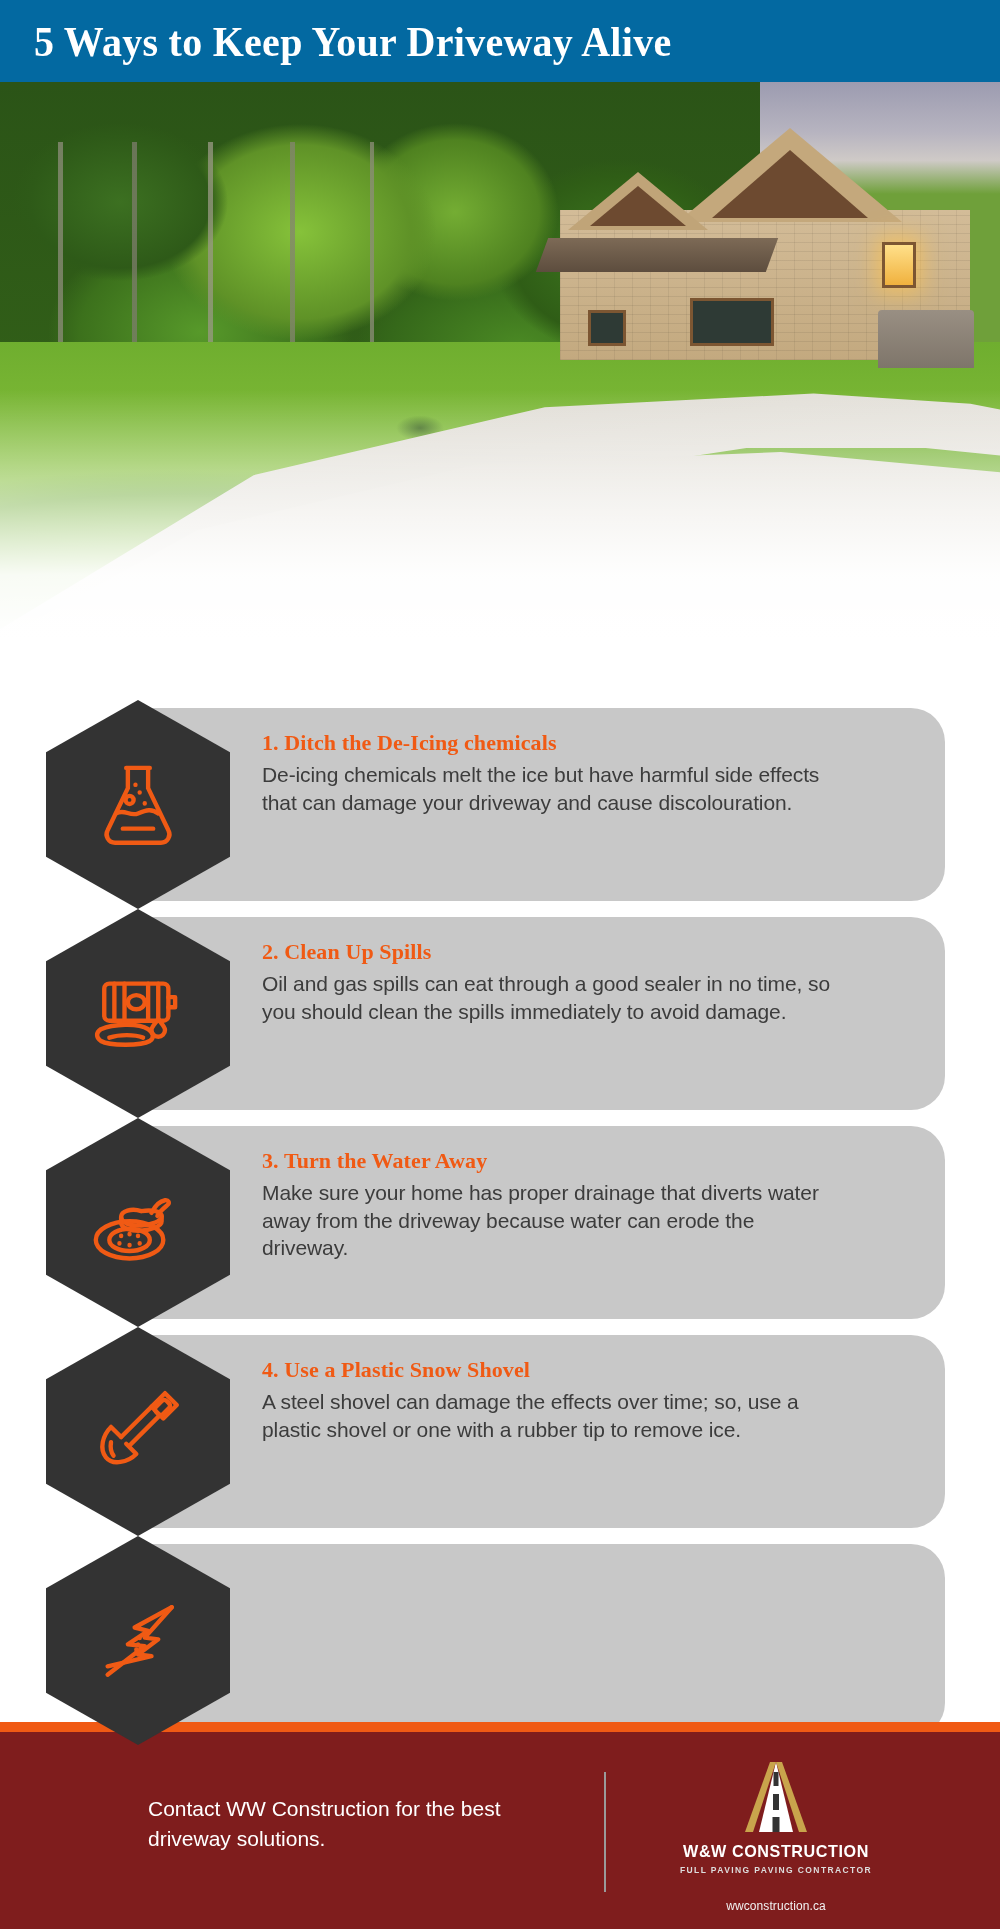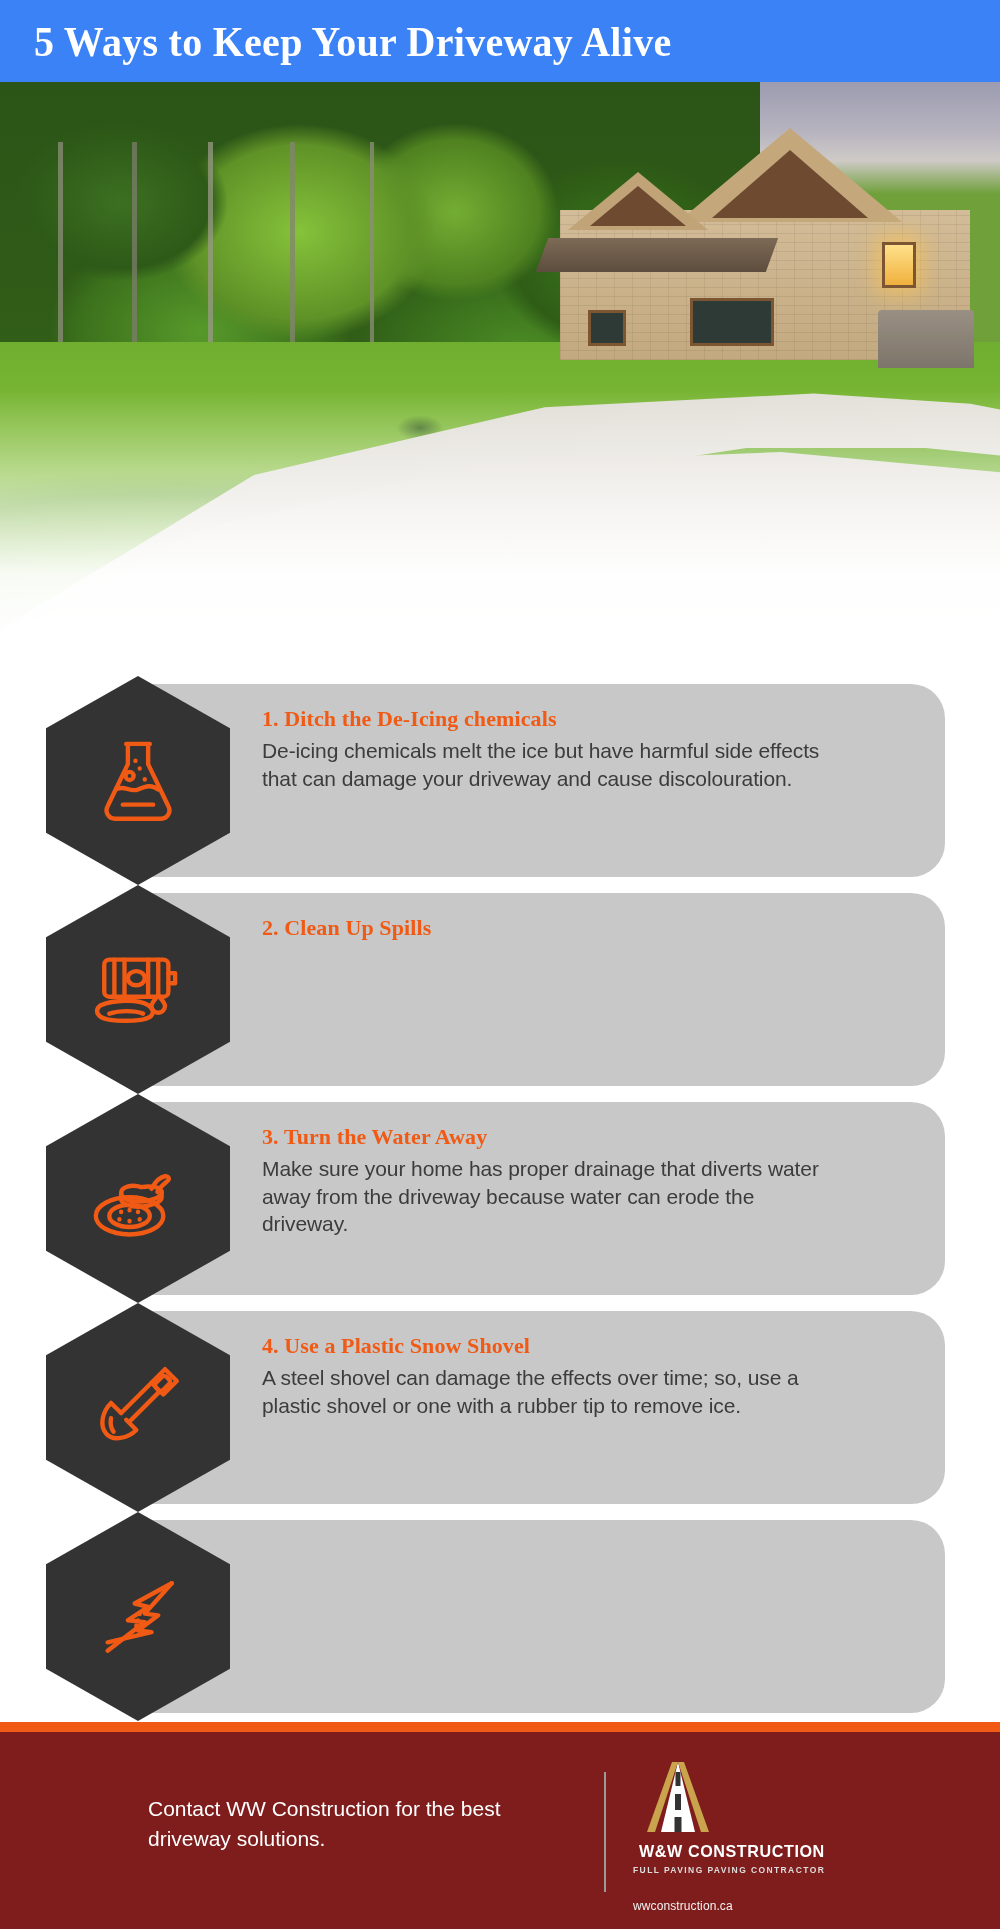--- a/index.html
+++ b/index.html
@@ -18,21 +18,21 @@
     overflow:hidden;
     margin:0 auto;
   }
 
   
   .header-bar {
     position:absolute;
     top:0; left:0;
     width:1000px;
     height:82px;
-    background:#3b82f6;
+    background:#0369a1;
     display:flex;
     align-items:center;
     padding-left:34px;
   }
   .header-title {
     color:#ffffff;
     font-family:"Liberation Serif", serif;
     font-size:43px;
     font-weight:700;
     letter-spacing:0.3px;
@@ -200,21 +200,21 @@
   }
   .hero-fade {
     position:absolute;
     inset:0;
     background:linear-gradient(180deg,rgba(255,255,255,0) 55%,rgba(255,255,255,.55) 74%,rgba(255,255,255,.95) 88%,#ffffff 100%);
   }
 
   
   .steps {
     position:absolute;
-    top:676px; left:0;
+    top:700px; left:0;
     width:1000px;
   }
   .step {
     position:relative;
     height:209px;
   }
   .step-card {
     position:absolute;
     left:140px; top:8px;
     width:805px; height:193px;
@@ -276,23 +276,23 @@
     line-height:1.42;
   }
   .footer-divider {
     position:absolute;
     left:604px; top:40px;
     width:2px; height:120px;
     background:#9a9a9a;
   }
   .brand {
     position:absolute;
-    left:633px; top:28px;
+    left:656px; top:28px;
     width:240px;
-    text-align:left;
+    text-align:center;
   }
   .brand-mark { height:74px; margin-bottom:4px; }
   .brand-name {
     color:#ffffff;
     font-size:17px;
     font-weight:700;
     letter-spacing:.6px;
     transform:scaleX(.95);
   }
   .brand-tag {
@@ -370,20 +370,21 @@
           <path d="M18 14v22M24 14v22M38 14v22M44 14v22"></path>
           <path d="M50 22h4v6h-4"></path>
           <ellipse cx="31" cy="25" rx="5" ry="4.2"></ellipse>
           <path d="M10 41c7-3 22-4 28 0 3 2 4 5 1 7-5 3-24 3-29 0-3-2-3-5 0-7z"></path>
           <path d="M15 46c6-2 15-2 20 0"></path>
           <path d="M44 35c2 3 4 4.5 4 6.5a4 4 0 0 1-8 0c0-2 2-3.5 4-6.5z"></path>
         </svg>
       </div>
       <div class="step-text">
         <div class="step-title">2. Clean Up Spills</div>
+        <div class="step-body">Oil and gas spills can eat through a good sealer in no time, so you should clean the spills immediately to avoid damage.</div>
       </div>
     </div>
 
     <div class="step">
       <div class="step-card"></div>
       <div class="step-hex">
         <svg viewBox="0 0 64 64" fill="none" stroke="#f05a14" stroke-width="2.6" stroke-linecap="round" stroke-linejoin="round">
           <ellipse cx="27" cy="42" rx="20" ry="11"></ellipse>
           <ellipse cx="27" cy="42" rx="12" ry="6.6"></ellipse>
           <path d="M22 39.5v.2M27 38.5v.2M32 39.5v.2M21 44v.2M27 45v.2M33 44v.2"></path>

